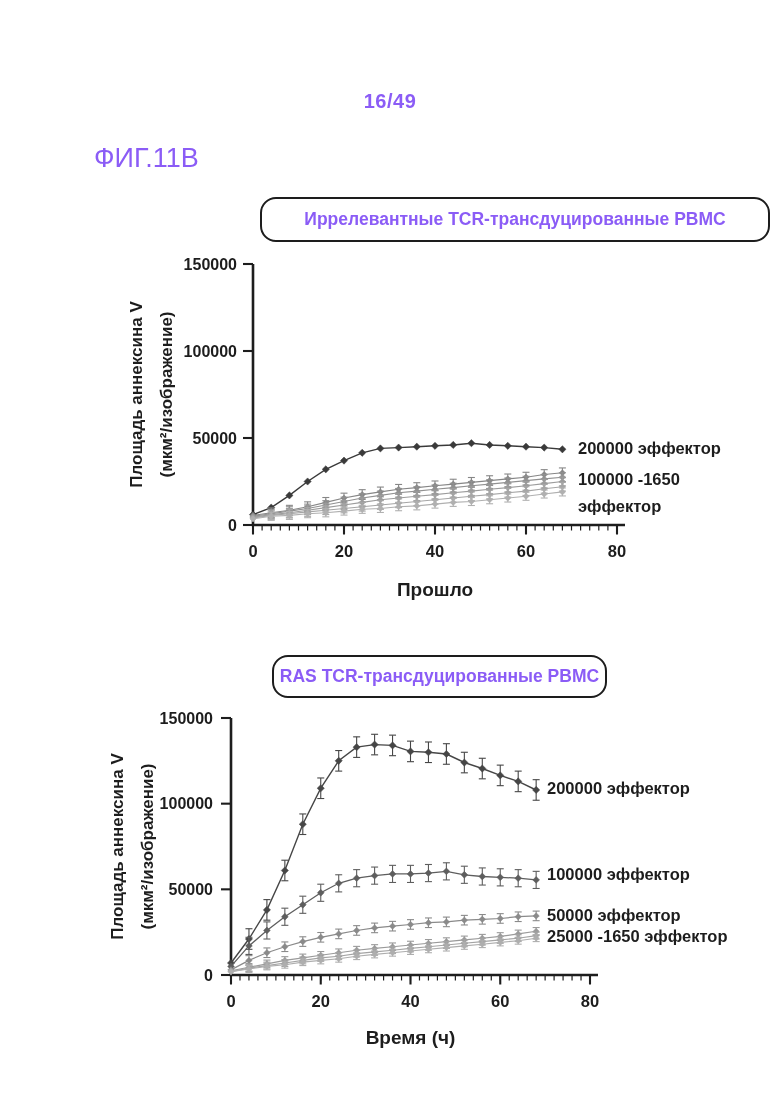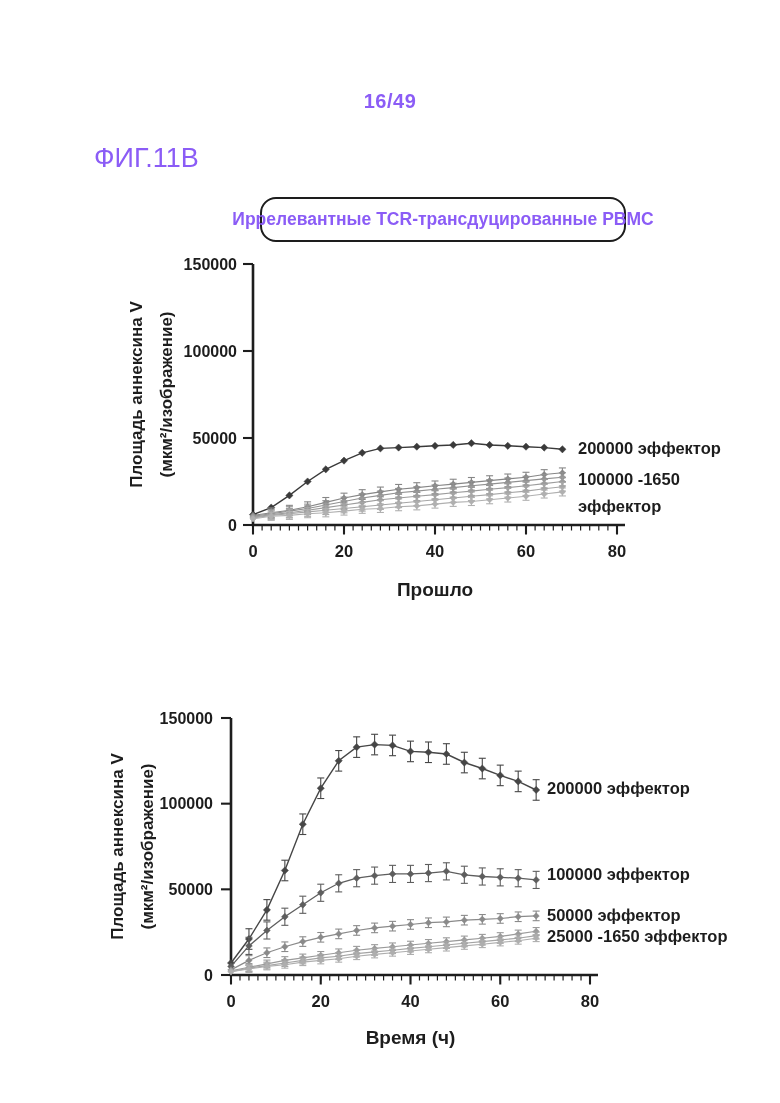--- a/index.html
+++ b/index.html
@@ -14,21 +14,21 @@
   }
   .figure-label{
     position:absolute;left:94px;top:143px;font-size:27px;font-weight:400;
   }
   .chart-title{
     position:absolute;border:2.5px solid #1d1d1d;border-radius:16px;
     display:flex;align-items:center;justify-content:center;
     font-size:17.5px;font-weight:700;background:#fff;box-sizing:border-box;
     white-space:nowrap;
   }
-  .pill1{left:260px;top:197px;width:366px;height:45px;}
+  .pill1{left:260px;top:197px;width:510px;height:45px;}
   .pill2{left:272px;top:655px;width:335px;height:43px;}
   .chart-svg{position:absolute;}
   svg text{font-family:"Liberation Sans",sans-serif;fill:#1d1d1d;}
 </style>
 </head>
 <body>
 
 <div class="page">
   <div class="page-number">16/49</div>
   <div class="figure-label">ФИГ.11B</div>
@@ -481,20 +481,21 @@
           <path d="M 449.2 244.928 L 452.3 248.028 L 449.2 251.128 L 446.09999999999997 248.028 Z" fill="#b0b0b0" stroke="#b0b0b0" stroke-width="0.5"></path>
           <path d="M 467.4 242.84 L 470.5 245.94 L 467.4 249.04 L 464.29999999999995 245.94 Z" fill="#b0b0b0" stroke="#b0b0b0" stroke-width="0.5"></path>
         </g>
         <g>
           <text x="483" y="208.44" text-anchor="start" font-size="16.5" font-weight="700">200000 эффектор</text>
           <text x="483" y="238.89" text-anchor="start" font-size="16.5" font-weight="700">100000 -1650</text>
           <text x="483" y="265.89" text-anchor="start" font-size="16.5" font-weight="700">эффектор</text>
         </g>
       </svg></div>
 
+  <div class="chart-title pill2">RAS TCR-трансдуцированные PBMC</div>
   <div class="chart-svg" id="chart1" style="left: 80px; top: 702px; width: 700px; height: 352px;"><svg width="700" height="352" viewBox="0 0 700 352">
         <g>
           <line x1="151" y1="273" x2="151" y2="278.5" stroke="#1d1d1d" stroke-width="1.2"></line>
           <line x1="159.975" y1="273" x2="159.975" y2="278.5" stroke="#1d1d1d" stroke-width="1.2"></line>
           <line x1="168.95" y1="273" x2="168.95" y2="278.5" stroke="#1d1d1d" stroke-width="1.2"></line>
           <line x1="177.925" y1="273" x2="177.925" y2="278.5" stroke="#1d1d1d" stroke-width="1.2"></line>
           <line x1="186.9" y1="273" x2="186.9" y2="278.5" stroke="#1d1d1d" stroke-width="1.2"></line>
           <line x1="195.875" y1="273" x2="195.875" y2="278.5" stroke="#1d1d1d" stroke-width="1.2"></line>
           <line x1="204.85" y1="273" x2="204.85" y2="278.5" stroke="#1d1d1d" stroke-width="1.2"></line>
           <line x1="213.825" y1="273" x2="213.825" y2="278.5" stroke="#1d1d1d" stroke-width="1.2"></line>

